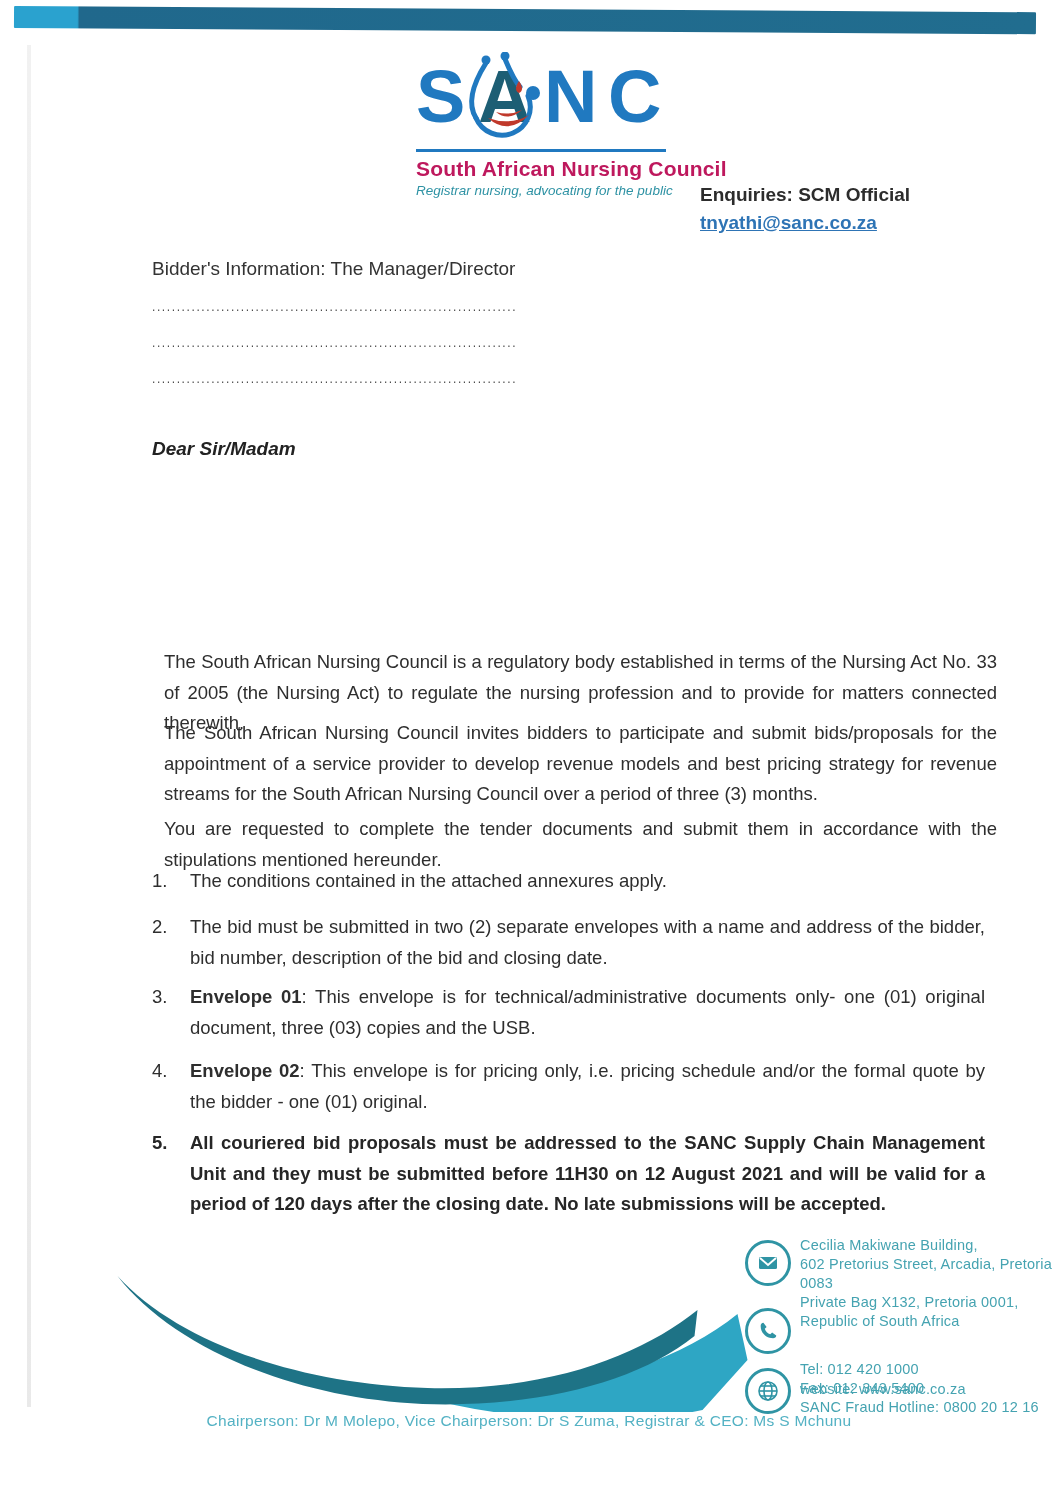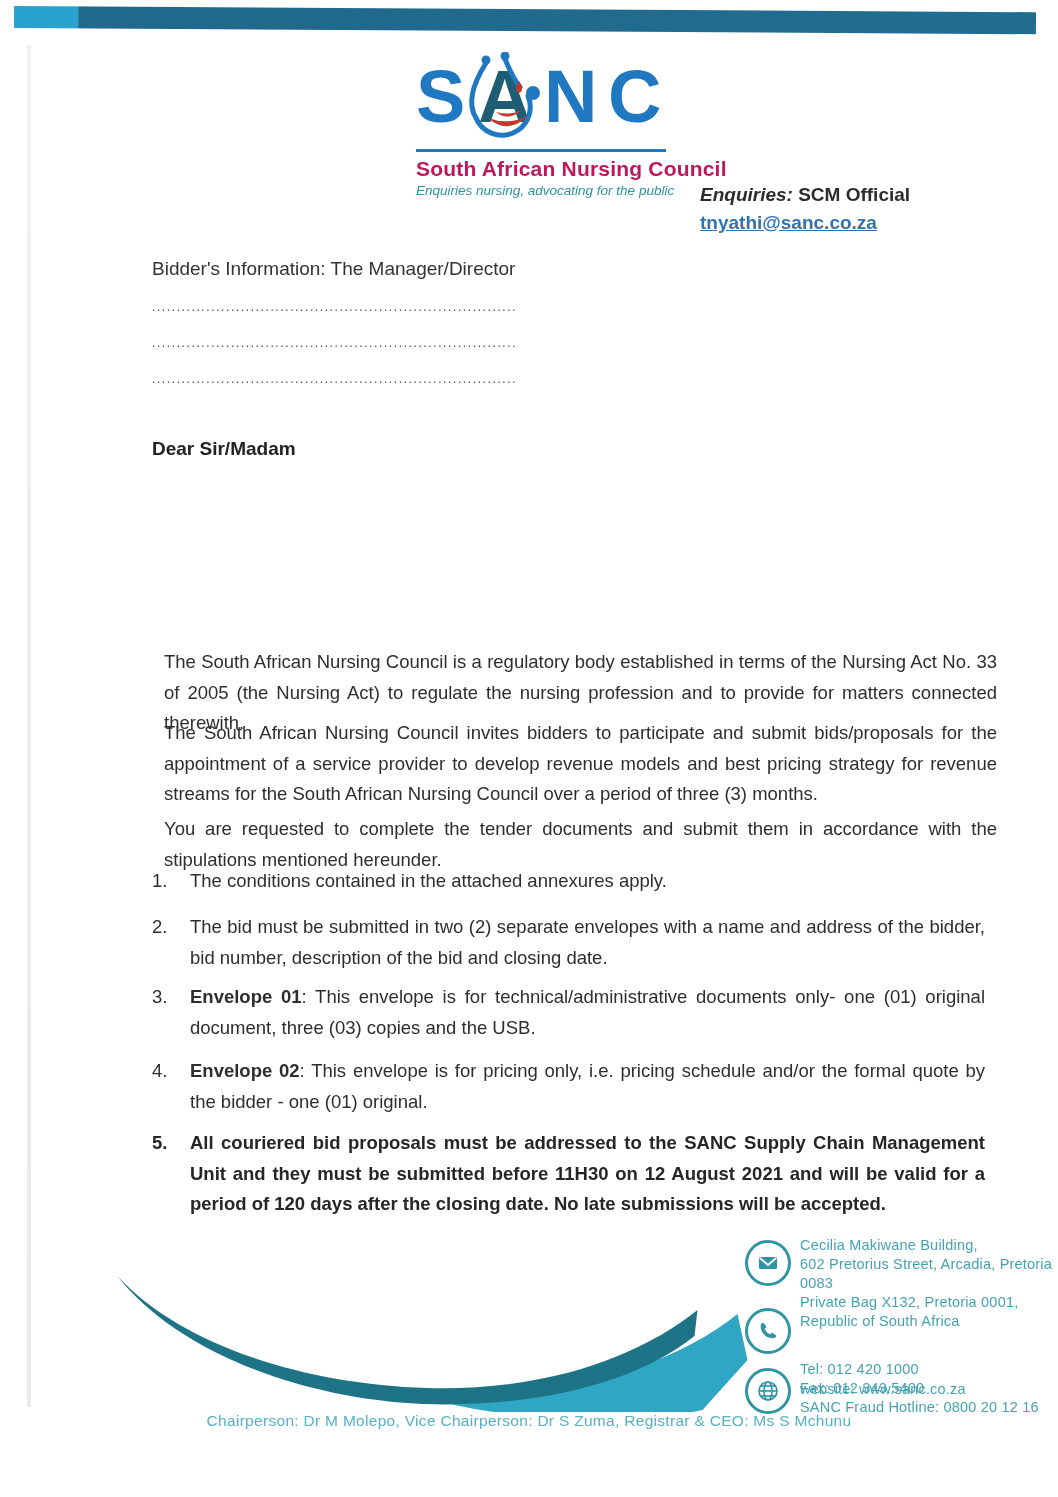--- a/index.html
+++ b/index.html
@@ -16,29 +16,29 @@
     background:linear-gradient(90deg,#2aa2cf 0%,#2aa2cf 6.2%,#20688c 6.4%,#216d8f 100%);
     transform:rotate(.35deg);transform-origin:left center;border-radius:1px;
   }
   
   .logo-block{position:absolute;left:416px;top:52px;width:250px;}
   .logo-rule{height:3px;background:#2079c0;margin:1px 0 5px 0;}
   .logo-name{font-size:21px;font-weight:800;color:#be185d;letter-spacing:.2px;white-space:nowrap;}
   .logo-tagline{font-size:13.5px;font-style:italic;color:#2e92a4;margin-top:2px;white-space:nowrap;}
   
   .enquiries{position:absolute;left:700px;top:184px;font-size:19px;color:#2c2c2c;}
-  .enquiries .lbl{font-weight:700;font-style:italic;}
+  .enquiries .lbl{font-weight:700;}
   .enquiries .val{font-weight:600;}
   .email{display:inline-block;margin-top:6px;font-weight:700;color:#2e74b5;text-decoration:underline;font-size:19px;cursor:pointer;}
   
   .bidder-heading{position:absolute;left:152px;top:258px;font-size:19px;color:#333;}
   .dotline{position:absolute;left:152px;width:365px;height:16px;overflow:hidden;white-space:nowrap;
     font-size:12px;letter-spacing:1.6px;color:#4a4a4a;}
   
-  .salutation{position:absolute;left:152px;top:438px;font-size:19px;font-weight:700;color:#222;}
+  .salutation{position:absolute;left:152px;top:438px;font-size:19px;font-weight:700;font-style:italic;color:#222;}
   .subject{position:absolute;left:152px;top:503px;width:833px;font-size:19px;font-weight:700;
     color:#1f1f1f;line-height:33px;text-align:justify;letter-spacing:.1px;}
   
   .para{position:absolute;left:152px;width:833px;font-size:18.5px;line-height:30.5px;text-align:justify;color:#2e2e2e;margin:12px;}
   
   .li{position:absolute;left:152px;width:833px;display:flex;font-size:18.5px;line-height:30.5px;color:#2e2e2e;}
   .li .num{flex:0 0 38px;}
   .li .li-text{flex:1;text-align:justify;}
   .li .li-bold{font-weight:700;margin-top:44px;}
   .li.em .li-text,.li.em .num{font-weight:700;color:#262626;}
@@ -75,21 +75,21 @@
       </g>
 
       <g>
         <path d="M103,29 c-4,6 -4,10 0,12 c4,-2 4,-6 0,-12 z" fill="#c0392b"></path>
         <path d="M72,66 Q92,84 113,63 Q94,74 72,66 z" fill="#c0392b"></path>
         <path d="M80,60 Q92,70 106,58 Q93,64 80,60 z" fill="#c0392b"></path>
       </g>
     </svg>
     <div class="logo-rule"></div>
     <div class="logo-name">South African Nursing Council</div>
-    <div class="logo-tagline">Enquiries nursing, advocating for the public</div>
+    <div class="logo-tagline">Registrar nursing, advocating for the public</div>
   </div>
 
   <div class="enquiries">
     <div>
       <span class="lbl">Enquiries:</span>
       <span class="val">SCM Official</span>
     </div>
     <a class="email">tnyathi@sanc.co.za</a>
   </div>
 

